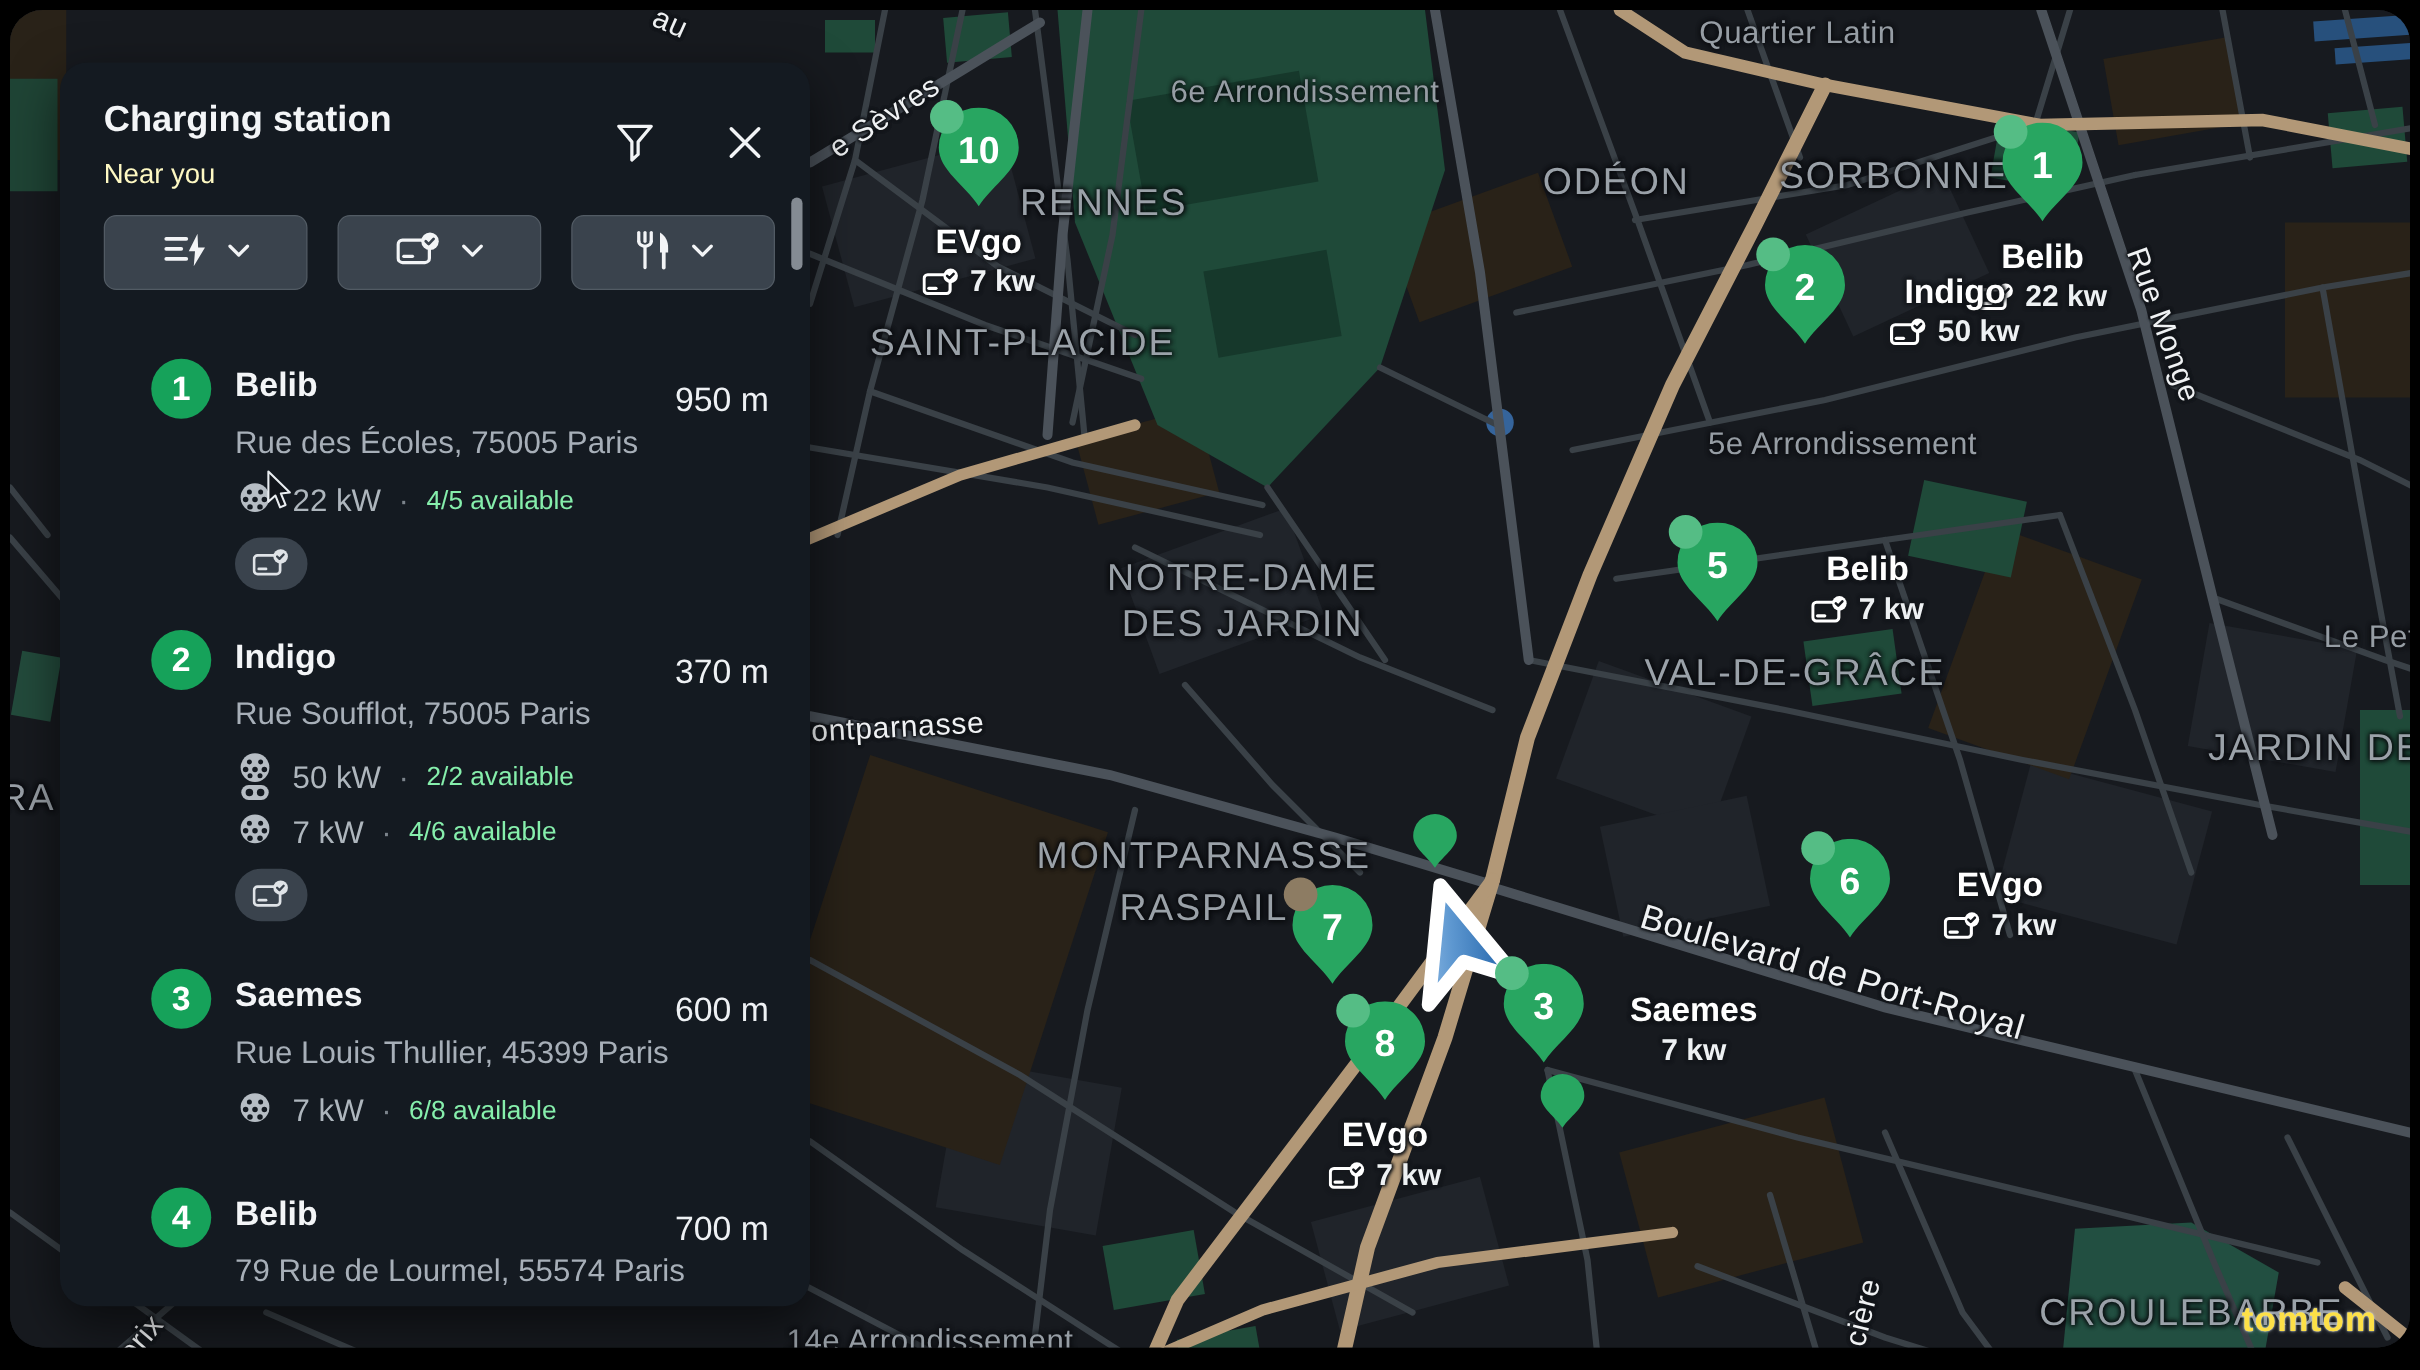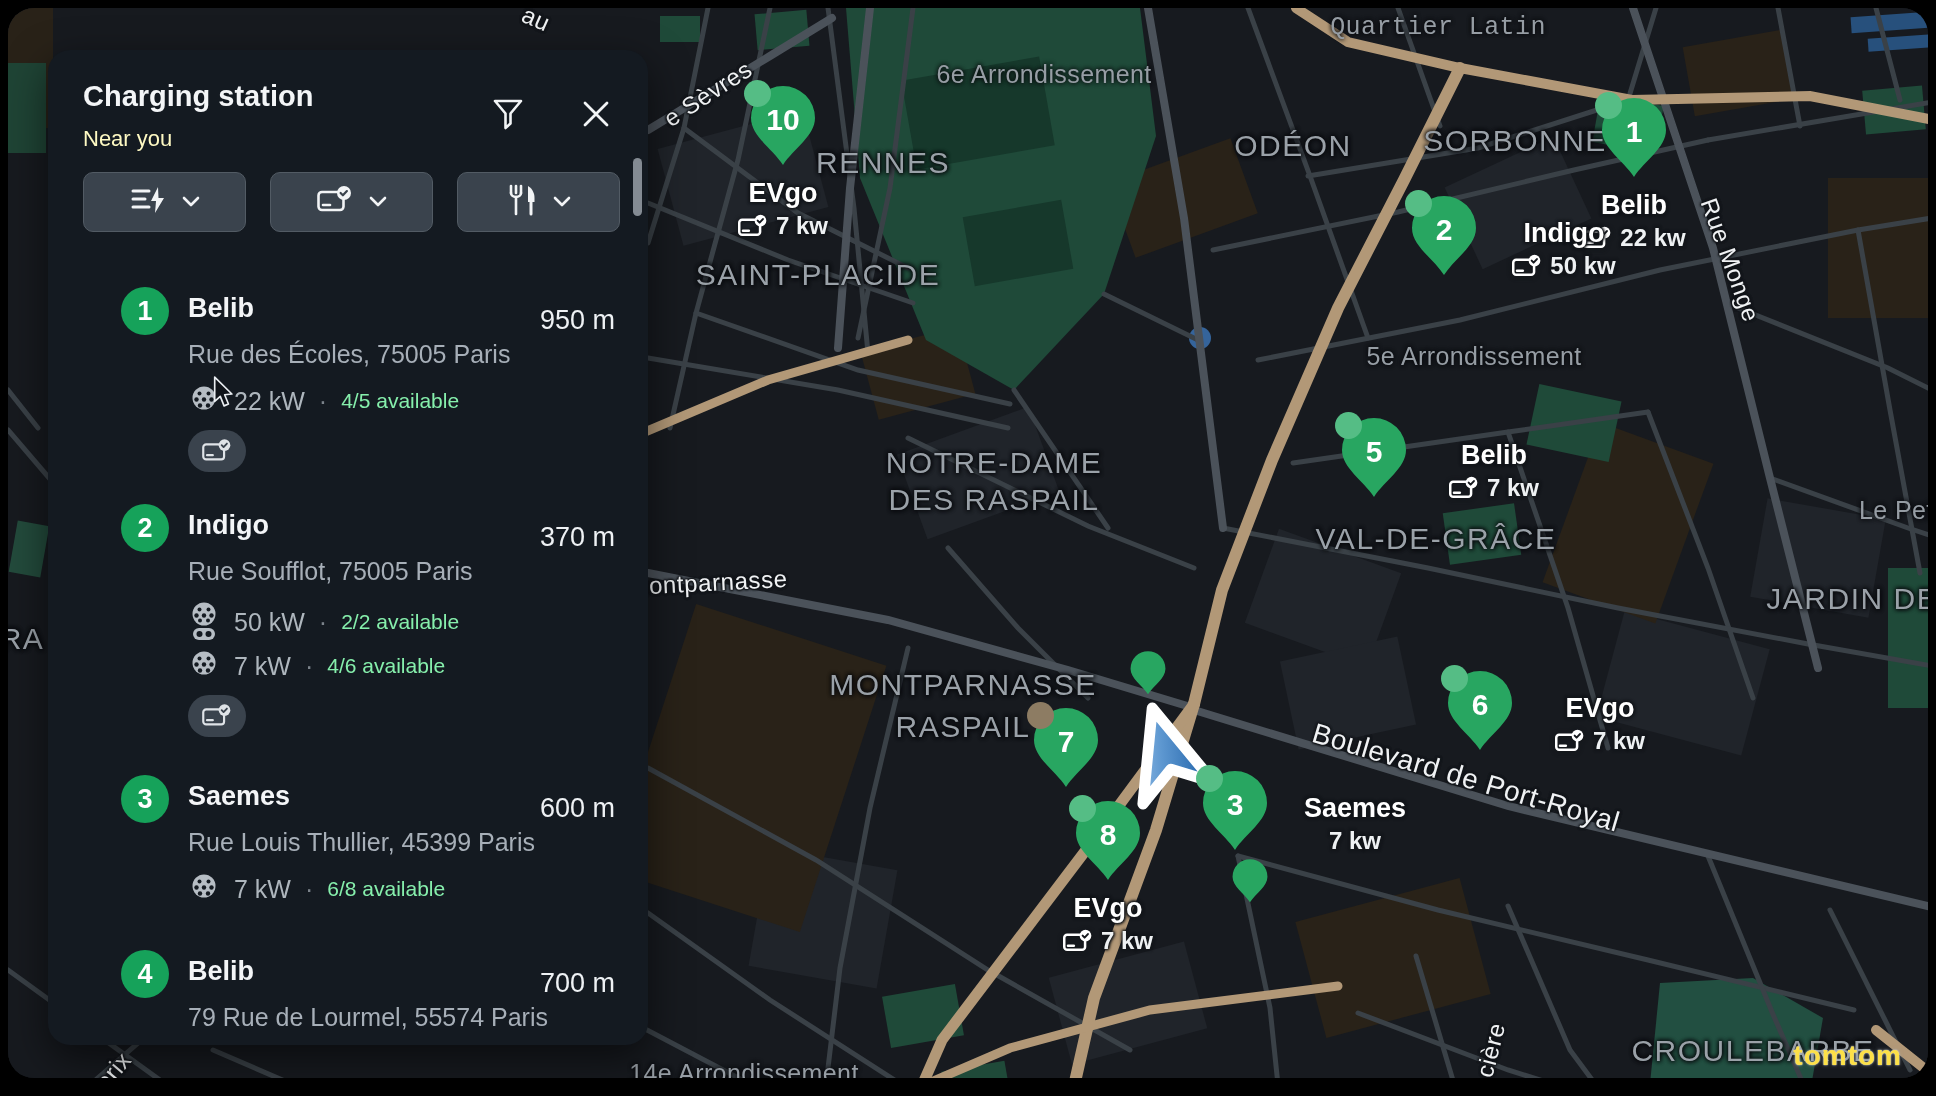--- a/index.html
+++ b/index.html
@@ -181,29 +181,29 @@
           <polyline stroke-width="12" points="1452,60 1396,172 1330,300 1264,452 1214,582 1186,696"></polyline>
           <polyline stroke-width="12" points="1186,696 1148,822 1086,990 1062,1096"></polyline>
           <polyline stroke-width="11" points="1186,696 1078,842 934,1032 906,1096"></polyline>
           <polyline stroke-width="9" points="872,1096 1002,1040 1142,1002 1330,978"></polyline>
           <polyline stroke-width="10" points="1868,1022 1936,1076"></polyline>
           <polyline stroke-width="9" points="618,432 760,372 900,332"></polyline>
         </g>
       </svg>
 
       <div id="map-labels">
-          <div class="map-label district-label" style="left: 1430px; top: 19px; font-family: Liberation Mono, monospace;">Quartier Latin</div>
+          <div class="map-label district-label" style="left: 1430px; top: 19px;">Quartier Latin</div>
           <div class="map-label district-label" style="left: 1036px; top: 66px;">6e Arrondissement</div>
           <div class="map-label area-label" style="left: 875px; top: 155px;">RENNES</div>
           <div class="map-label area-label" style="left: 1285px; top: 138px;">ODÉON</div>
           <div class="map-label area-label" style="left: 1507px; top: 133px;">SORBONNE</div>
           <div class="map-label area-label" style="left: 810px; top: 267px;">SAINT-PLACIDE</div>
           <div class="map-label district-label" style="left: 1466px; top: 348px;">5e Arrondissement</div>
           <div class="map-label area-label" style="left: 986px; top: 455px;">NOTRE-DAME</div>
-          <div class="map-label area-label" style="left: 986px; top: 492px;">DES RASPAIL</div>
+          <div class="map-label area-label" style="left: 986px; top: 492px;">DES JARDIN</div>
           <div class="map-label district-label" style="left: 1895px; top: 502px;">Le Petit</div>
           <div class="map-label area-label" style="left: 1428px; top: 531px;">VAL-DE-GRÂCE</div>
           <div class="map-label area-label" style="left: 1855px; top: 591px;">JARDIN DES</div>
           <div class="map-label area-label" style="left: 14px; top: 631px;">RA</div>
           <div class="map-label area-label" style="left: 955px; top: 677px;">MONTPARNASSE</div>
           <div class="map-label area-label" style="left: 955px; top: 719px;">RASPAIL</div>
           <div class="map-label area-label" style="left: 1733px; top: 1043px; margin-left: 12px;">CROULEBARBE</div>
           <div class="map-label district-label" style="left: 736px; top: 1065px;">14e Arrondissement</div>
           <div class="map-label street-label" style="left: 528px; top: 11px; transform: translate(-50%, -50%) rotate(24deg);">au</div>
           <div class="map-label street-label" style="left: 700px; top: 86px; transform: translate(-50%, -50%) rotate(-33deg);">e Sèvres</div>

